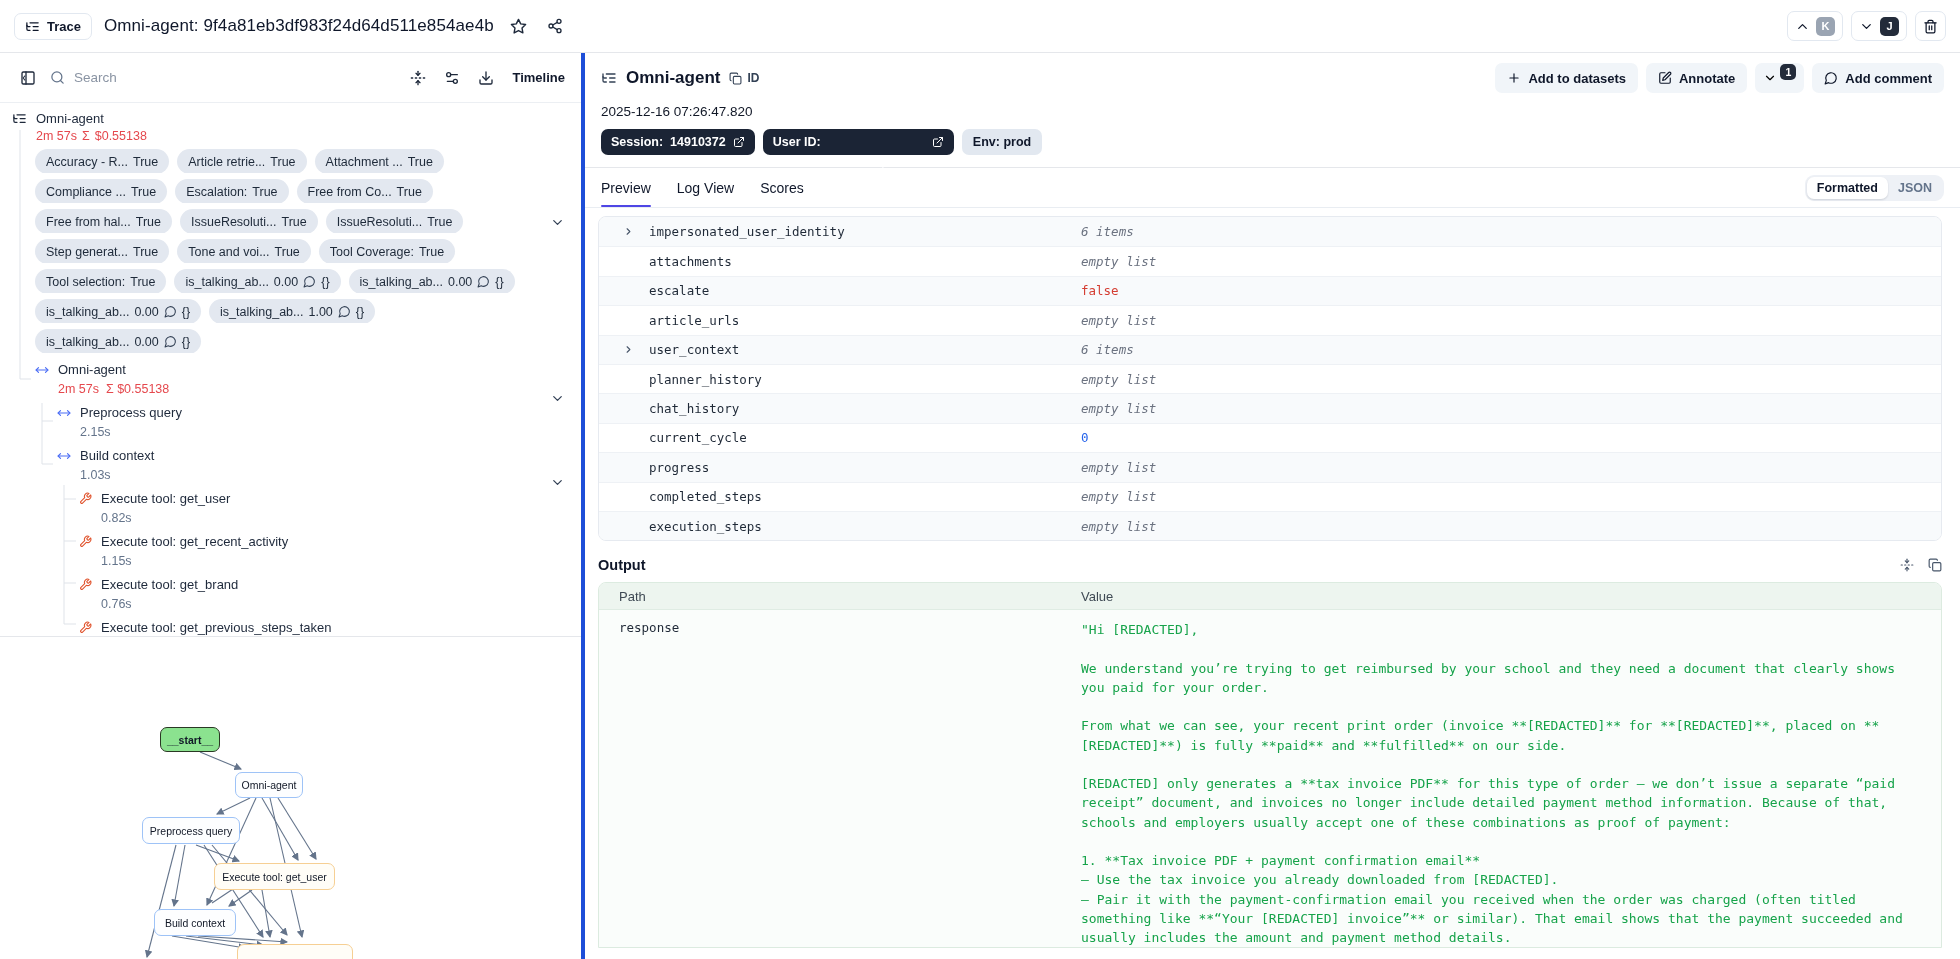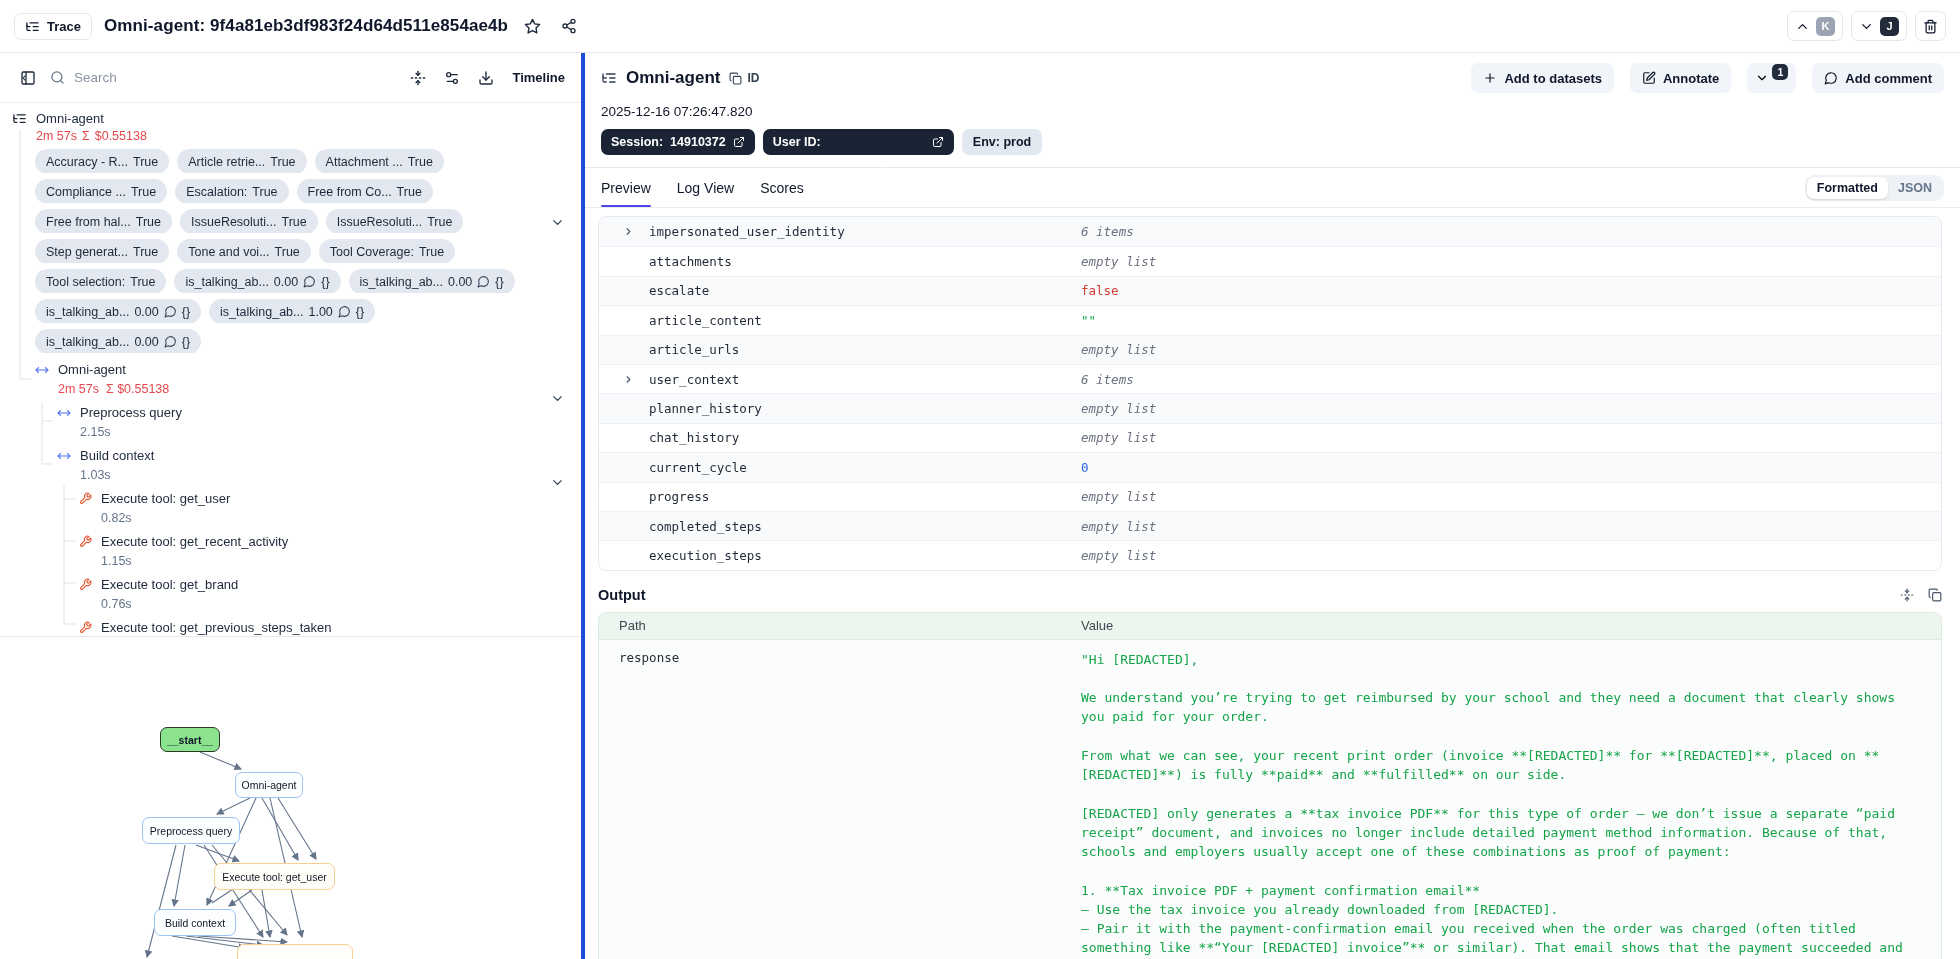--- a/index.html
+++ b/index.html
@@ -7,21 +7,21 @@
     font-family:"Liberation Sans", sans-serif; color:#0f172a; }
   svg { display:block; }
   .app { width:1960px; height:959px; display:flex; flex-direction:column; }
 
   
   .topbar { height:53px; border-bottom:1px solid #e5e7eb; display:flex; align-items:center;
     justify-content:space-between; padding:0 14px; background:#fff; flex:none; }
   .tb-left { display:flex; align-items:center; gap:12px;text-align:center; }
   .trace-pill { display:inline-flex; align-items:center; gap:7px; border:1px solid #e2e8f0;
     border-radius:7px; padding:5px 10px; font-size:13px; font-weight:700; color:#0f172a; background:#fff; }
-  .tb-title { font-size:17px; font-weight:700; color:#0f172a; letter-spacing:.1px; }
+  .tb-title { font-size:17px; font-weight:400; color:#0f172a; letter-spacing:.1px; }
   .icon-btn { background:none; border:none; color:#1e293b; display:inline-flex; align-items:center;
     justify-content:center; cursor:pointer; padding:4px; }
   .tb-right { display:flex; align-items:center; gap:8px; }
   .nav-btn { height:30px; border:1px solid #e2e8f0; background:#fff; border-radius:7px;
     display:inline-flex; align-items:center; gap:6px; padding:0 7px; cursor:pointer; color:#0f172a; }
   .kbd { width:19px; height:19px; border-radius:5px; color:#fff; font-size:11px; font-weight:700;
     display:grid; place-items:center; }
   .kbd-k { background:#9aa4b2; }
   .kbd-j { background:#232b3a; }
 
@@ -64,21 +64,21 @@
   .g-start { background:#8be28f; border:1.8px solid #2a3824; font-weight:600; }
   .g-blue { border:1.6px solid #9ec3f7; background:#fdfeff; }
   .g-orange { border:1.6px solid #f6cf93; background:#fffdf7; }
 
   
   .main-head { padding:9px 16px 12px; border-bottom:1px solid #e5e7eb; flex:none; }
   .mh-row1 { display:flex; align-items:center; justify-content:space-between; height:32px; }
   .mh-title-grp { display:flex; align-items:center; gap:9px; }
   .mh-title { font-size:17px; font-weight:700; }
   .id-chip { display:inline-flex; align-items:center; gap:5px; color:#334155; font-size:12px; font-weight:600; cursor:pointer; }
-  .actions { display:flex; align-items:flex-end; gap:16px; }
+  .actions { display:flex; align-items:flex-end; gap:8px; }
   .act-btn { background:#f1f5f9; border:none; border-radius:7px; height:30px; padding:0 12px;
     font-size:13px; font-weight:600; color:#0f172a; display:inline-flex; align-items:center; gap:7px;
     cursor:pointer; font-family:"Liberation Sans", sans-serif; }
   .act-caret { background:#f1f5f9; border:none; border-radius:7px; height:30px; padding:0 8px;
     display:inline-flex; align-items:center; gap:3px; cursor:pointer; }
   .count-badge { min-width:16px; height:16px; border-radius:5px; background:#232b3a; color:#fff;
     font-size:10.5px; font-weight:700; display:grid; place-items:center; padding:0 4px; transform:translateY(-6px); }
   .timestamp { margin-top:10px; font-size:13.5px; color:#111827; }
   .mh-badges { margin-top:10px; display:flex; gap:8px; }
   .pill-dark { background:#1b2435; color:#fff; border-radius:7px; height:26px; display:inline-flex;
@@ -647,25 +647,20 @@
               <span class="kv-key">attachments</span>
               <span class="kv-val v-meta">empty list</span>
             </div>
             <div class="kv-row">
               <span class="kv-lead"></span>
               <span class="kv-key">escalate</span>
               <span class="kv-val v-bool">false</span>
             </div>
             <div class="kv-row">
               <span class="kv-lead"></span>
-              <span class="kv-key">article_content</span>
-              <span class="kv-val v-str">""</span>
-            </div>
-            <div class="kv-row">
-              <span class="kv-lead"></span>
               <span class="kv-key">article_urls</span>
               <span class="kv-val v-meta">empty list</span>
             </div>
             <div class="kv-row">
               <span class="kv-lead">
                 <svg width="11" height="11" viewBox="0 0 24 24" fill="none" stroke="currentColor" stroke-width="2.4" stroke-linecap="round" stroke-linejoin="round">
                   <path d="m9 18 6-6-6-6"></path>
                 </svg>
               </span>
               <span class="kv-key">user_context</span>

